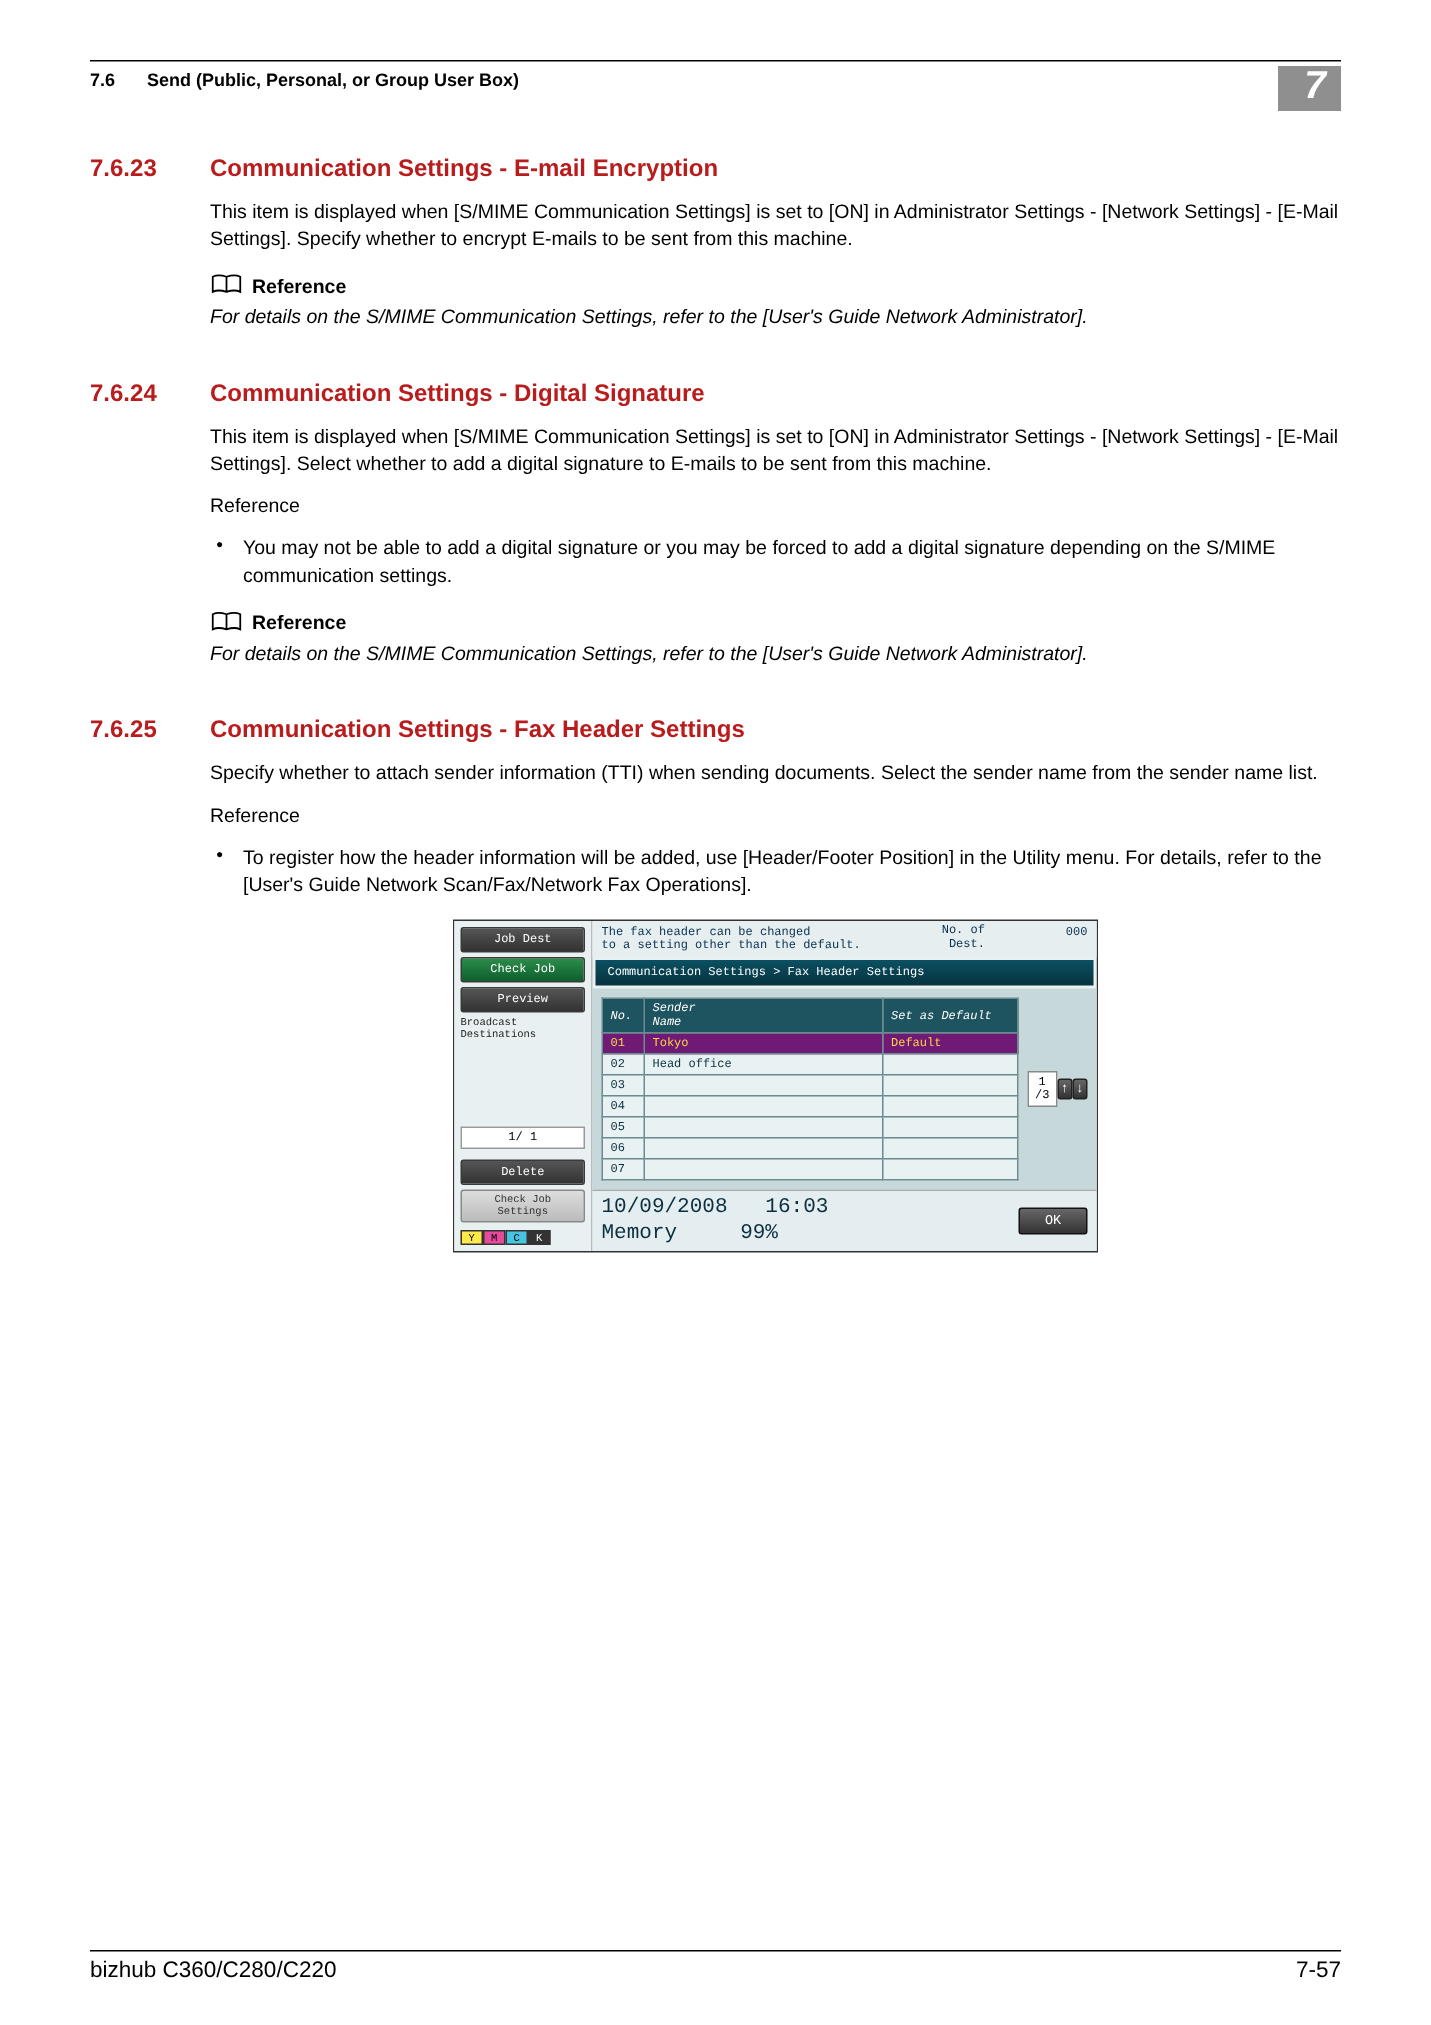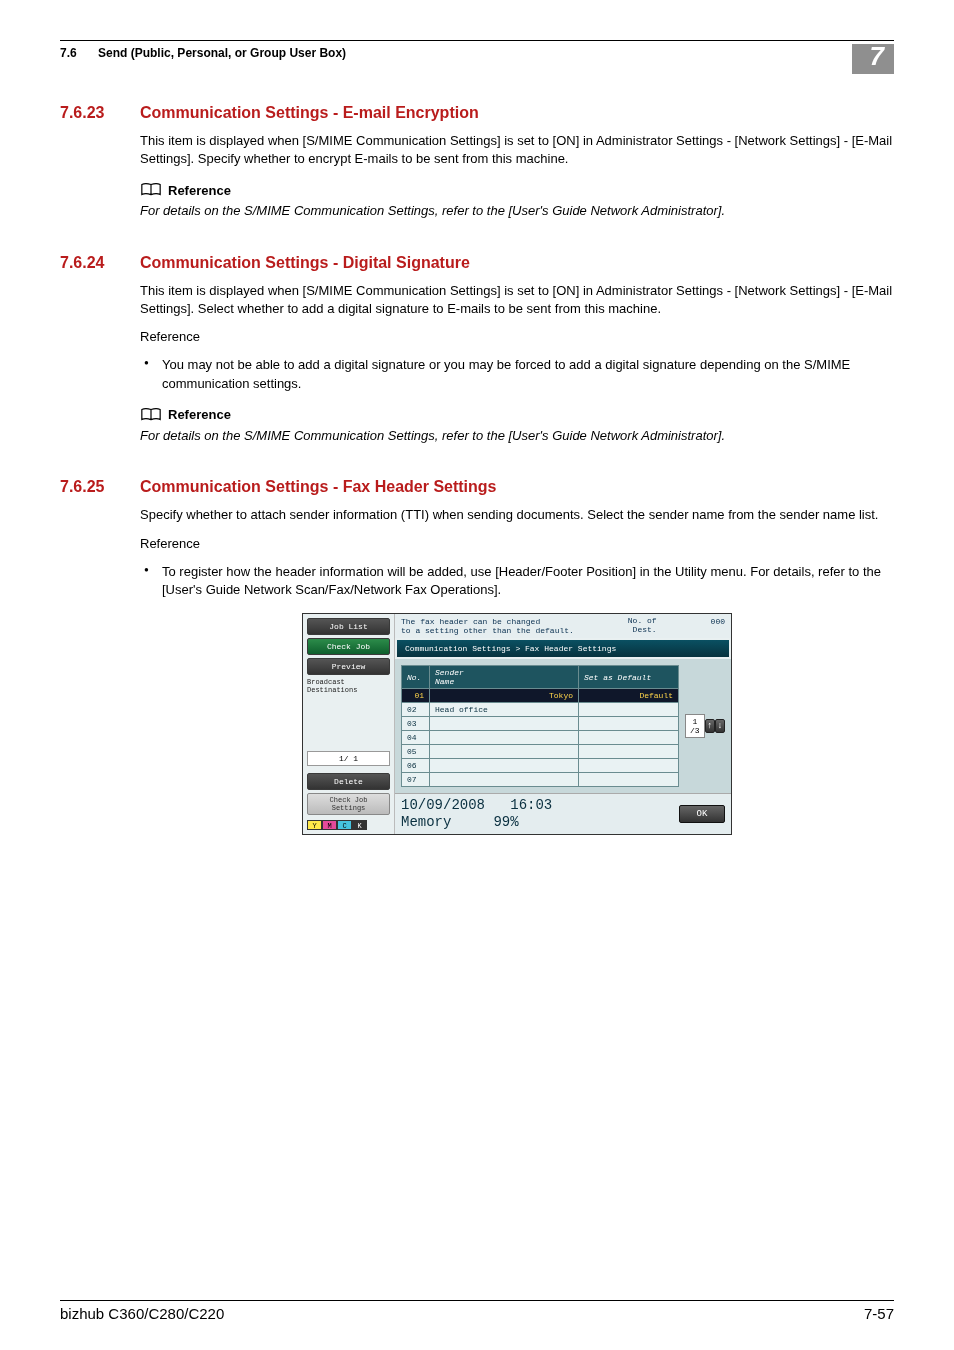--- a/index.html
+++ b/index.html
@@ -193,21 +193,21 @@
     border:1px solid #6a8c90;
     padding:2px 5px;
     font-size:8px;
     text-align:left;
     height:14px;
   }
   .ui-table th {
     background:#1e545f; color:#fff; font-weight:normal;font-style:italic;
   }
   .ui-table tr.sel td {
-    background:#0f172a; color:#ffd54a;text-align:right;
+    background:#701a75; color:#ffd54a;
   }
   .ui-table td { background:#e9f2f3; color:#0a3040;}
   .ui-scrollcol {
     width:40px;
     display:flex; flex-direction:row; align-items:center; gap:0;
   }
   .ui-pgind {
     background:#fff; border:1px solid #888; padding:2px 4px; font-size:8px; width:34px; text-align:center;
   }
   .ui-arrow {
@@ -302,21 +302,21 @@
     <div class="section-body">
       <p>Specify whether to attach sender information (TTI) when sending documents. Select the sender name from the sender name list.</p>
       <p class="plain-ref">Reference</p>
       <ul class="bullets">
         <li>To register how the header information will be added, use [Header/Footer Position] in the Utility menu. For details, refer to the [User's Guide Network Scan/Fax/Network Fax Operations].</li>
       </ul>
 
       <div class="ui-shot">
         <div class="ui-top">
           <div class="ui-leftcol">
-            <div class="ui-btn">Job List</div>
+            <div class="ui-btn">Job Dest</div>
             <div class="ui-btn green">Check Job</div>
             <div class="ui-btn">Preview</div>
             <div class="ui-label-tiny" style="white-space:pre-line">Broadcast
 Destinations</div>
             <div class="ui-spacer"></div>
             <div class="ui-pagecount">1/  1</div>
             <div class="ui-btn ui-delete">Delete</div>
             <div class="ui-checkjob" style="white-space:pre-line">Check Job
 Settings</div>
             <div class="toner">
@@ -338,21 +338,21 @@
               <div>000</div>
             </div>
             <div class="ui-breadcrumb">Communication Settings &gt; Fax Header Settings</div>
             <div class="ui-tablewrap">
               <table class="ui-table">
                 <tbody>
                     <tr>
                   <th style="width:28px">No.</th>
                   <th style="white-space:pre-line">Sender
 Name</th>
-                  <th style="width:100px">Set as Default</th>
+                  <th style="width:90px">Set as Default</th>
                 </tr>
                 <tr class="sel">
                   <td>01</td>
                   <td>Tokyo</td>
                   <td>Default</td>
                 </tr>
                 <tr>
                   <td>02</td>
                   <td>Head office</td>
                   <td></td>

